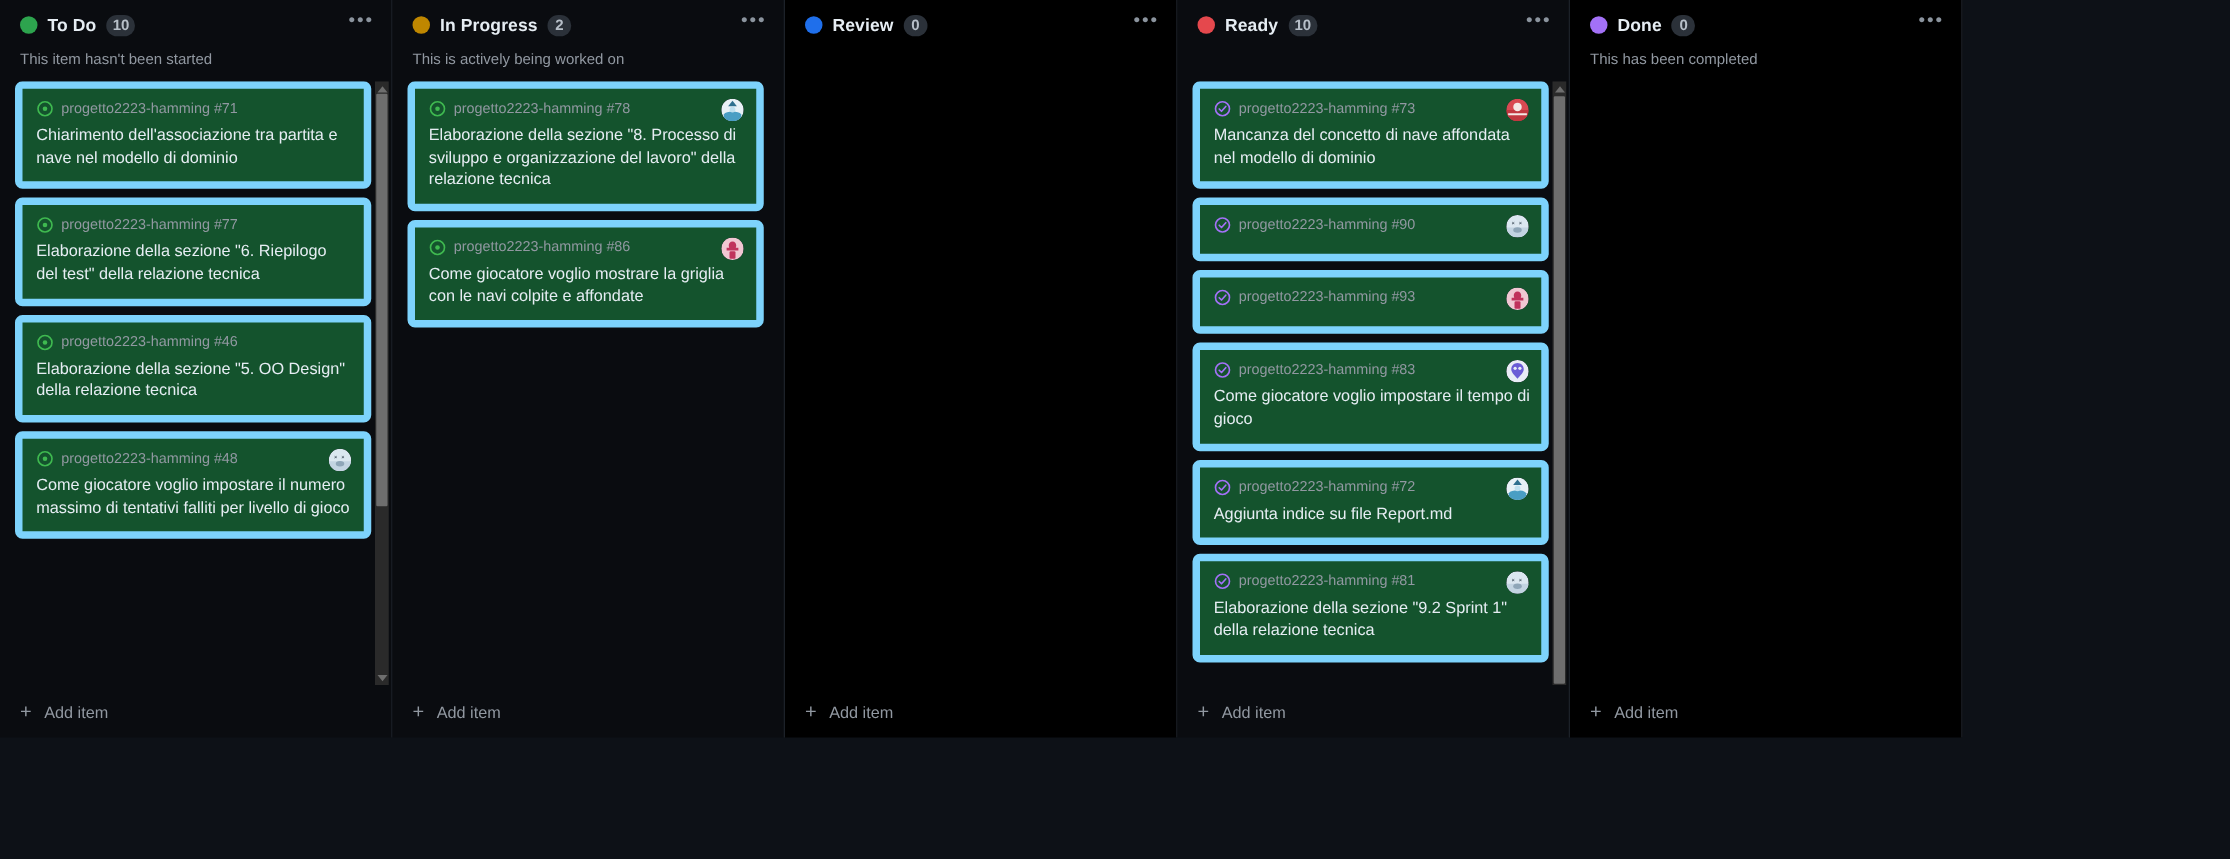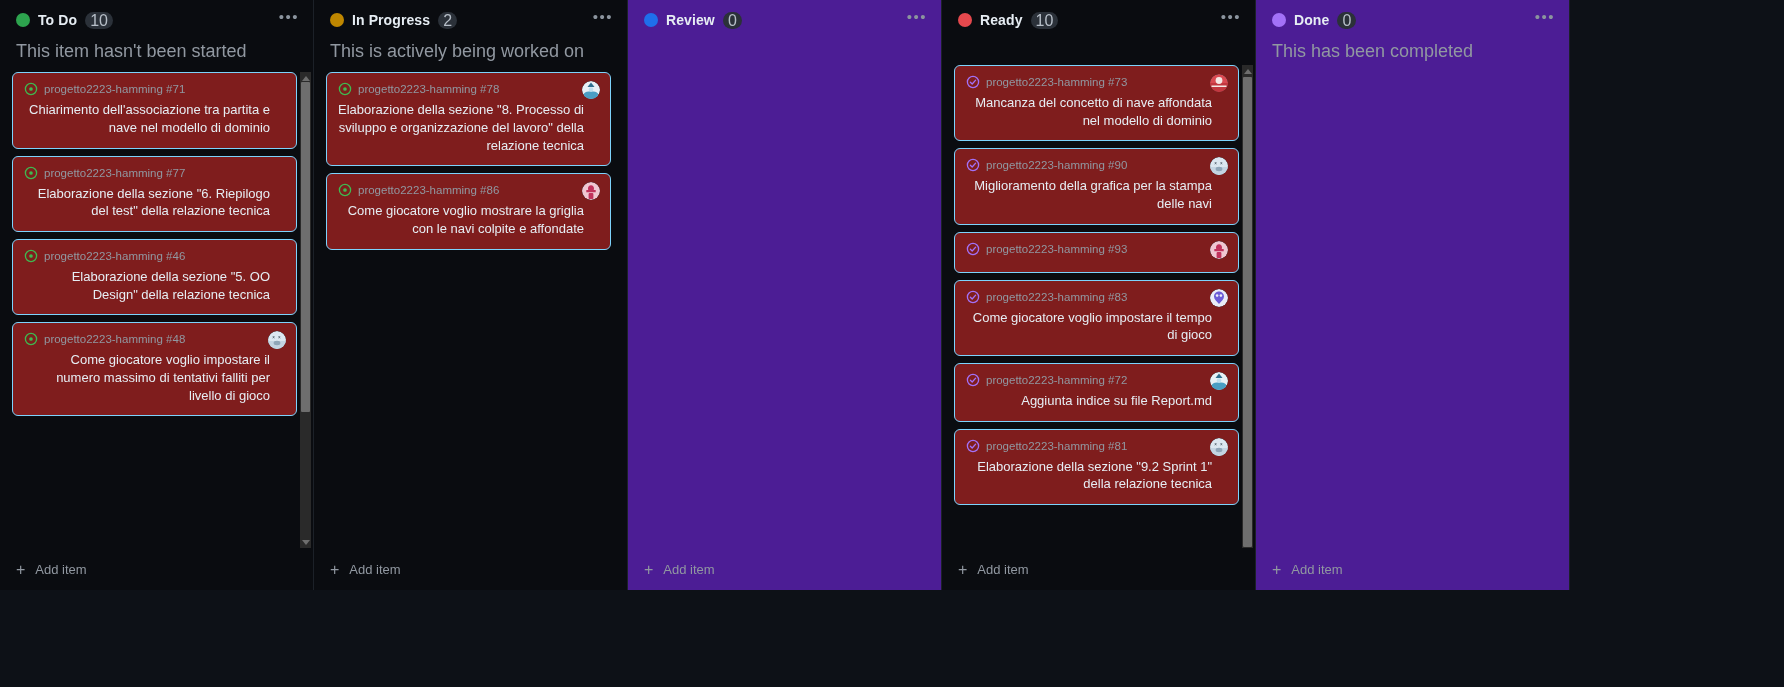--- a/index.html
+++ b/index.html
@@ -18,21 +18,21 @@
   .column {
     position: relative;
     width: 314px;
     flex: 0 0 314px;
     height: 590px;
     display: flex;
     flex-direction: column;
     background: #0a0c10;
     border-right: 1px solid #1c2128;
   }
-  .column.empty-col { background: #4c1d95; }
+  .column.empty-col { background: #000000; }
 
   
   .col-header {
     padding: 9px 16px 0 16px;
     flex: 0 0 auto;
   }
   .col-title-row {
     display: flex;
     align-items: center;
     gap: 8px;
@@ -45,45 +45,45 @@
     display: inline-block;
   }
   .col-name {
     font-size: 14px;
     font-weight: 700;
     color: #e6edf3;
     letter-spacing: .1px;
     white-space: nowrap;
   }
   .col-count {
-    font-size: 16px;
+    font-size: 12px;
     color: #b7bfc8;
     background: #2b3139;
     border-radius: 10px;
     min-width: 19px;
     height: 17px;
     line-height: 17px;
     text-align: center;
     padding: 0 5px;
-    font-weight: 400;
+    font-weight: 700;
   }
   .col-menu {
     position: absolute;
     top: 5px; right: 12px;
     width: 24px; height: 24px;
     display: flex; align-items: center; justify-content: center;
     color: #8b949e;
     font-size: 15px;
     letter-spacing: 1.5px;
     line-height: 6px;
     cursor: pointer;
     user-select: none;
   }
   .col-desc {
-    font-size: 18px;
+    font-size: 12px;
     color: #9198a1;
     margin-top: 9px;
     line-height: 1.3;
     min-height: 16px;
   }
 
   
   .cards-wrap {
     position: relative;
     flex: 1 1 auto;
@@ -91,24 +91,24 @@
     margin-top: 9px;
   }
   .cards {
     padding: 0 16px 0 12px;
     display: flex;
     flex-direction: column;
     gap: 7px;
   }
 
   .card {
-    background: #7f1d1d;
-    border: 1px solid #7dd3fc;
+    background: #14532d;
+    border: 6px solid #7dd3fc;
     border-radius: 6px;
-    padding: 9px 24px 11px 11px;
+    padding: 9px 7px 11px 11px;
     position: relative;
   }
   .card-meta {
     display: flex;
     align-items: center;
     gap: 6px;
     margin-bottom: 5px;
   }
   .issue-icon { width: 14px; height: 14px; flex: 0 0 14px; display:block; }
   .card-repo {
@@ -116,21 +116,20 @@
     color: #9198a1;
     white-space: nowrap;
     overflow: hidden;
     text-overflow: ellipsis;
   }
   .card-title {
     font-size: 13px;
     color: #e6edf3;
     line-height: 1.36;
     padding-right: 2px;
-    text-align: right;
   }
   .avatar {
     position: absolute;
     top: 8px; right: 10px;
     width: 18px; height: 18px;
     border-radius: 50%;
     overflow: hidden;
     background: #30363d;
   }
   .avatar svg { display:block; width:18px; height:18px; }
@@ -368,21 +367,20 @@
             </span>
           </div>
           <div class="card">
             <div class="card-meta">
               <svg class="issue-icon" viewBox="0 0 16 16">
                 <circle cx="8" cy="8" r="6.4" fill="none" stroke="#a371f7" stroke-width="1.5"></circle>
                 <path d="M5 8.2 L7.1 10.3 L11 5.9" fill="none" stroke="#a371f7" stroke-width="1.5" stroke-linecap="round" stroke-linejoin="round"></path>
               </svg>
               <span class="card-repo">progetto2223-hamming #90</span>
             </div>
-            <div class="card-title">Miglioramento della grafica per la stampa delle navi</div>
             <span class="avatar">
               <svg viewBox="0 0 18 18">
                 <circle cx="9" cy="9" r="9" fill="#dbe7f0"></circle>
                 <path d="M0 10h18v8H0z" fill="#c3d4e2"></path>
                 <text x="4.3" y="8.4" font-size="4.6" fill="#2b3a46" font-family="sans-serif">×</text>
                 <text x="10" y="8.4" font-size="4.6" fill="#2b3a46" font-family="sans-serif">×</text>
                 <ellipse cx="9" cy="12" rx="3.4" ry="2.2" fill="#8fa6b8"></ellipse>
               </svg>
             </span>
           </div>

